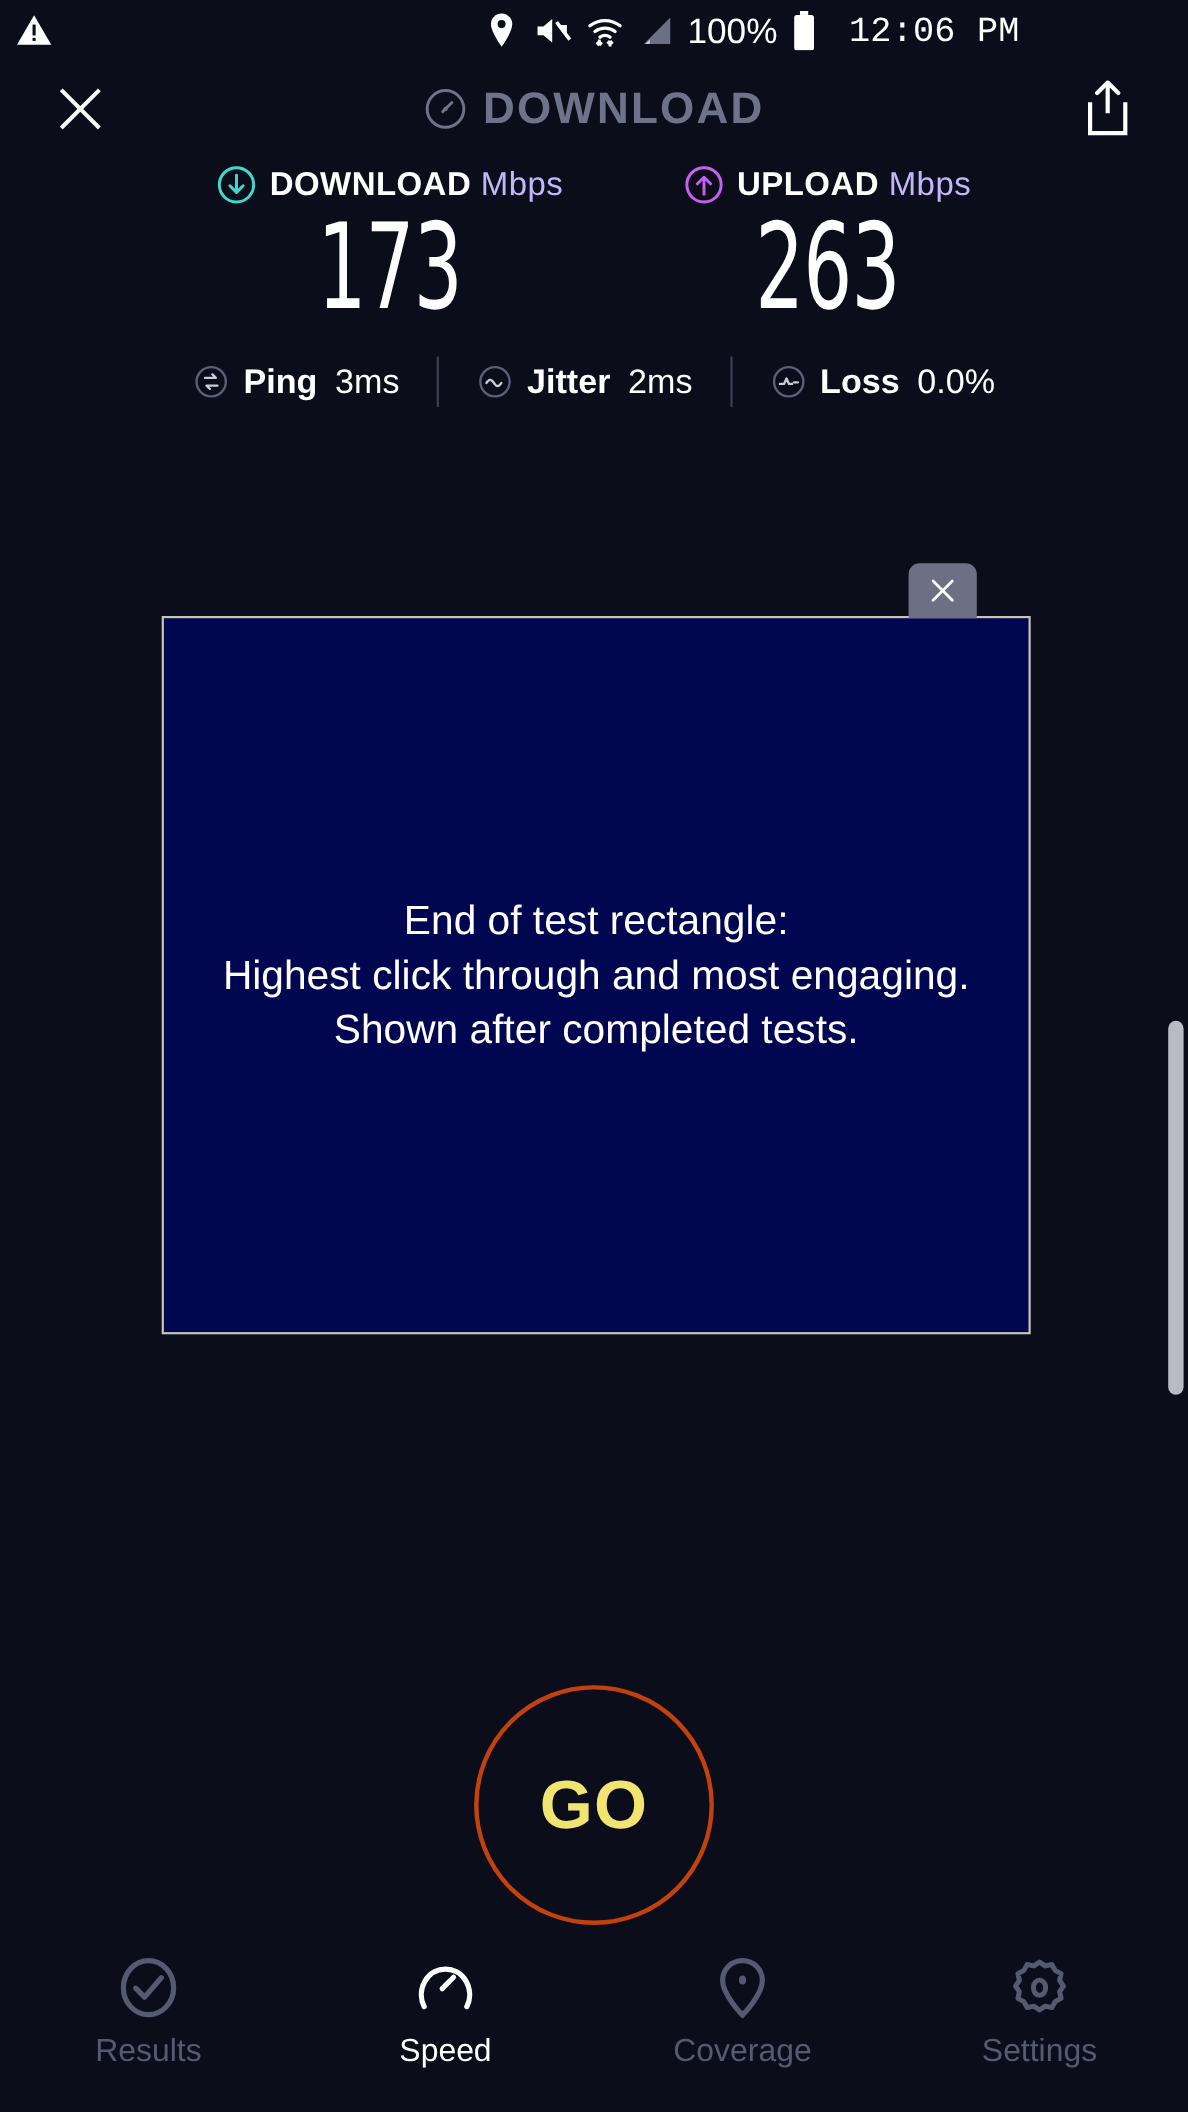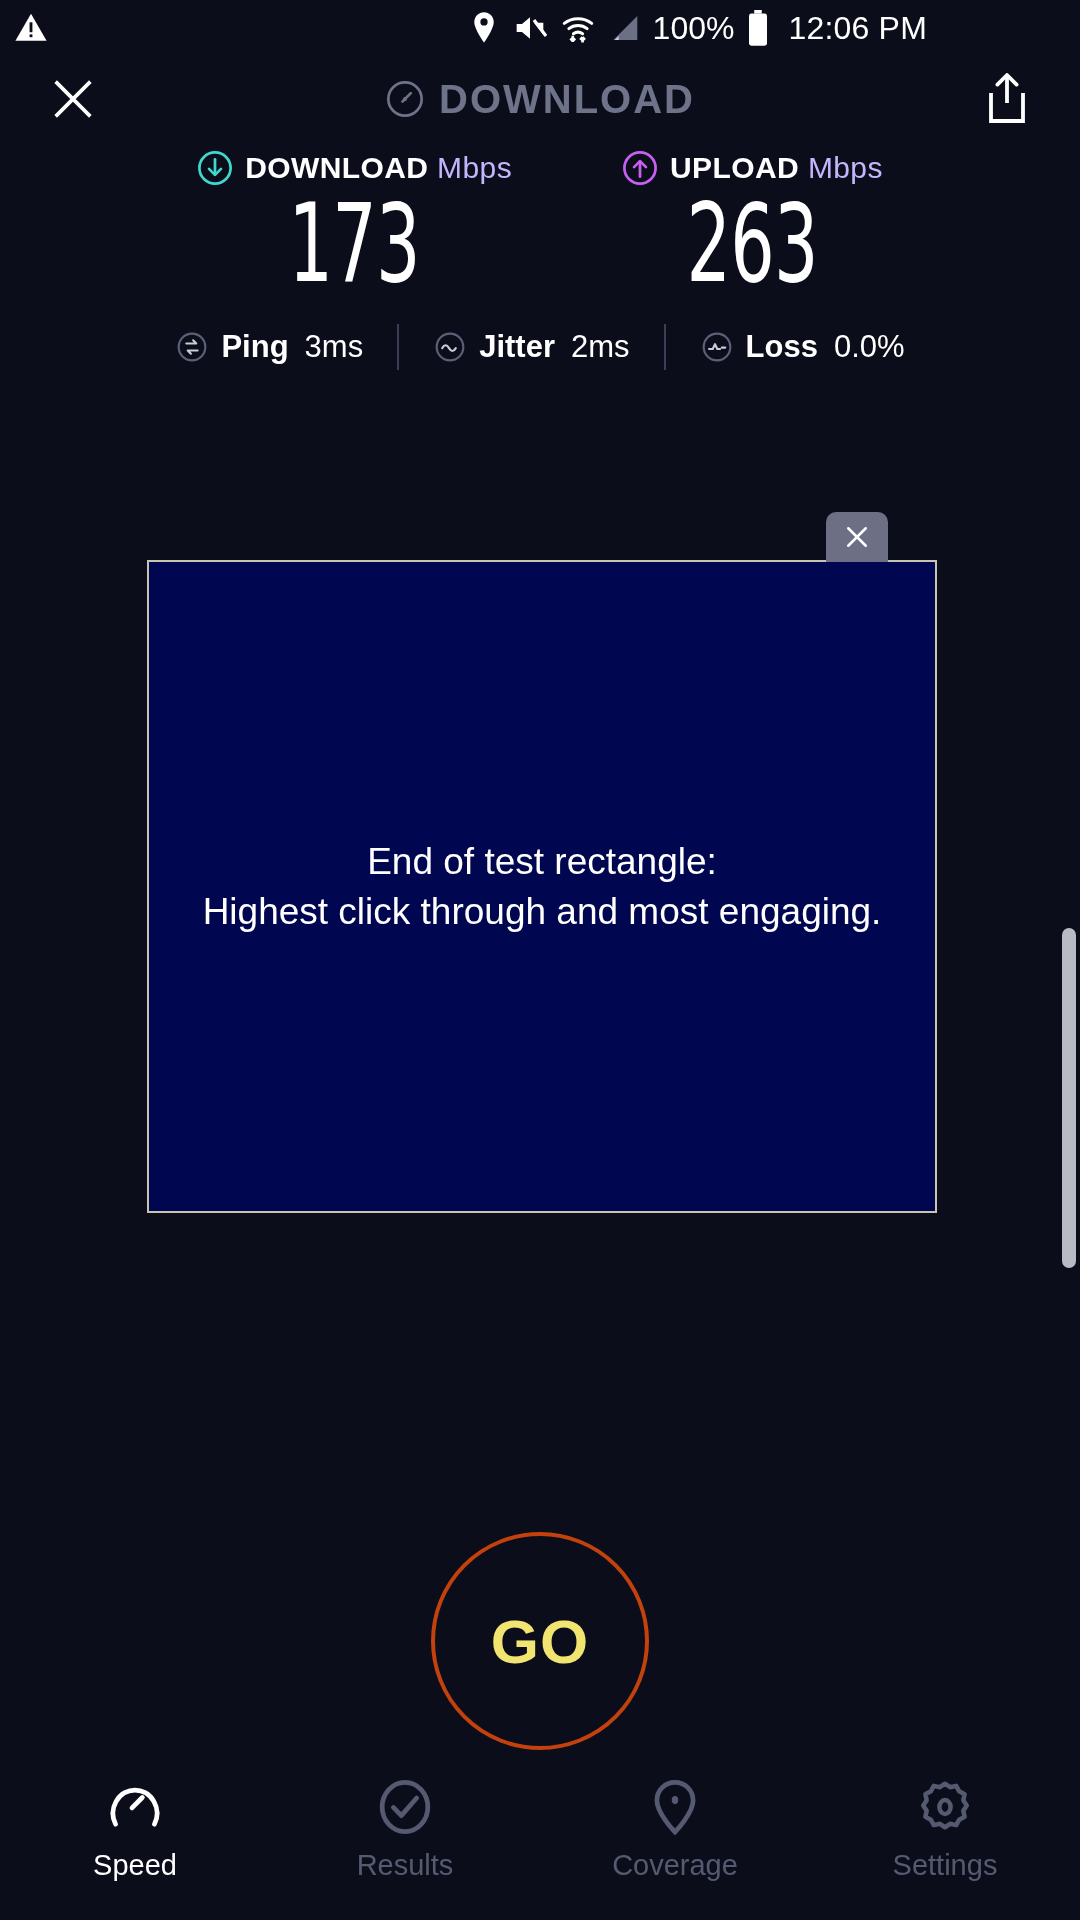--- a/index.html
+++ b/index.html
@@ -14,21 +14,21 @@
   
   .statusbar {
     position:absolute; top:0; left:0; width:941px; height:56px;
     display:flex; align-items:center; justify-content:space-between;
     padding:0 14px;
   }
   .sb-left { display:flex; align-items:center; gap:10px; }
   .sb-right { display:flex; align-items:center; gap:13px; }
   .sb-time {
     color:#ffffff; font-size:32px; letter-spacing:0.2px;
-    font-family:Liberation Sans, sans-serif; margin-left:6px;
+    font-family:Liberation Mono, monospace; margin-left:17px;
   }
   .sb-batt-pct { color:#ffffff; font-size:32px; letter-spacing:0px; }
   .icon-svg { display:block; }
 
   
   .header {
     position:absolute; top:56px; left:0; width:1080px; height:86px;
     display:flex; align-items:center; justify-content:space-between;
     padding:0 40px;
   }
@@ -278,49 +278,50 @@
       <span>
         <svg class="icon-svg" width="30" height="30" viewBox="0 0 24 24">
           <path d="M5 5 L19 19 M19 5 L5 19" stroke="#ffffff" stroke-width="2" fill="none" stroke-linecap="round"></path>
         </svg>
       </span>
     </div>
     <div class="ad-box">
       <div class="ad-text">
         <div>End of test rectangle:</div>
         <div>Highest click through and most engaging.</div>
+        <div>Shown after completed tests.</div>
       </div>
     </div>
   </div>
   <div class="scrollbar"></div>
 
   <div class="go-wrap">
     <span class="go-text">GO</span>
   </div>
 
   <div class="bottomnav">
+
+    <div class="nav-item">
+      <span>
+        <svg class="icon-svg" width="56" height="56" viewBox="0 0 26 26">
+          <ellipse cx="13" cy="13" rx="10.6" ry="11.4" stroke="#555a70" stroke-width="2.2" fill="none"></ellipse>
+          <path d="M7.6 13.2 L11.3 17 L18.4 8.8" stroke="#555a70" stroke-width="2.2" fill="none" stroke-linecap="round" stroke-linejoin="round"></path>
+        </svg>
+      </span>
+      <span class="nav-label">Results</span>
+    </div>
 
     <div class="nav-item active">
       <span>
         <svg class="icon-svg" width="56" height="56" viewBox="0 0 26 26">
           <path d="M4 21 A10.2 10.8 0 1 1 22 21" stroke="#ffffff" stroke-width="2.2" fill="none" stroke-linecap="round"></path>
           <path d="M16.4 8.6 L11.6 13.4" stroke="#ffffff" stroke-width="2.2" fill="none" stroke-linecap="round"></path>
         </svg>
       </span>
       <span class="nav-label">Speed</span>
-    </div>
-
-    <div class="nav-item">
-      <span>
-        <svg class="icon-svg" width="56" height="56" viewBox="0 0 26 26">
-          <ellipse cx="13" cy="13" rx="10.6" ry="11.4" stroke="#555a70" stroke-width="2.2" fill="none"></ellipse>
-          <path d="M7.6 13.2 L11.3 17 L18.4 8.8" stroke="#555a70" stroke-width="2.2" fill="none" stroke-linecap="round" stroke-linejoin="round"></path>
-        </svg>
-      </span>
-      <span class="nav-label">Results</span>
     </div>
 
     <div class="nav-item">
       <span>
         <svg class="icon-svg" width="56" height="56" viewBox="0 0 26 26">
           <path d="M13 1.6 C8.3 1.6 4.6 5.3 4.6 10 C4.6 16 13 24.6 13 24.6 S21.4 16 21.4 10 C21.4 5.3 17.7 1.6 13 1.6 Z" stroke="#555a70" stroke-width="2.2" fill="none"></path>
           <ellipse cx="13" cy="9.8" rx="1.5" ry="1.9" fill="#555a70"></ellipse>
         </svg>
       </span>
       <span class="nav-label">Coverage</span>

